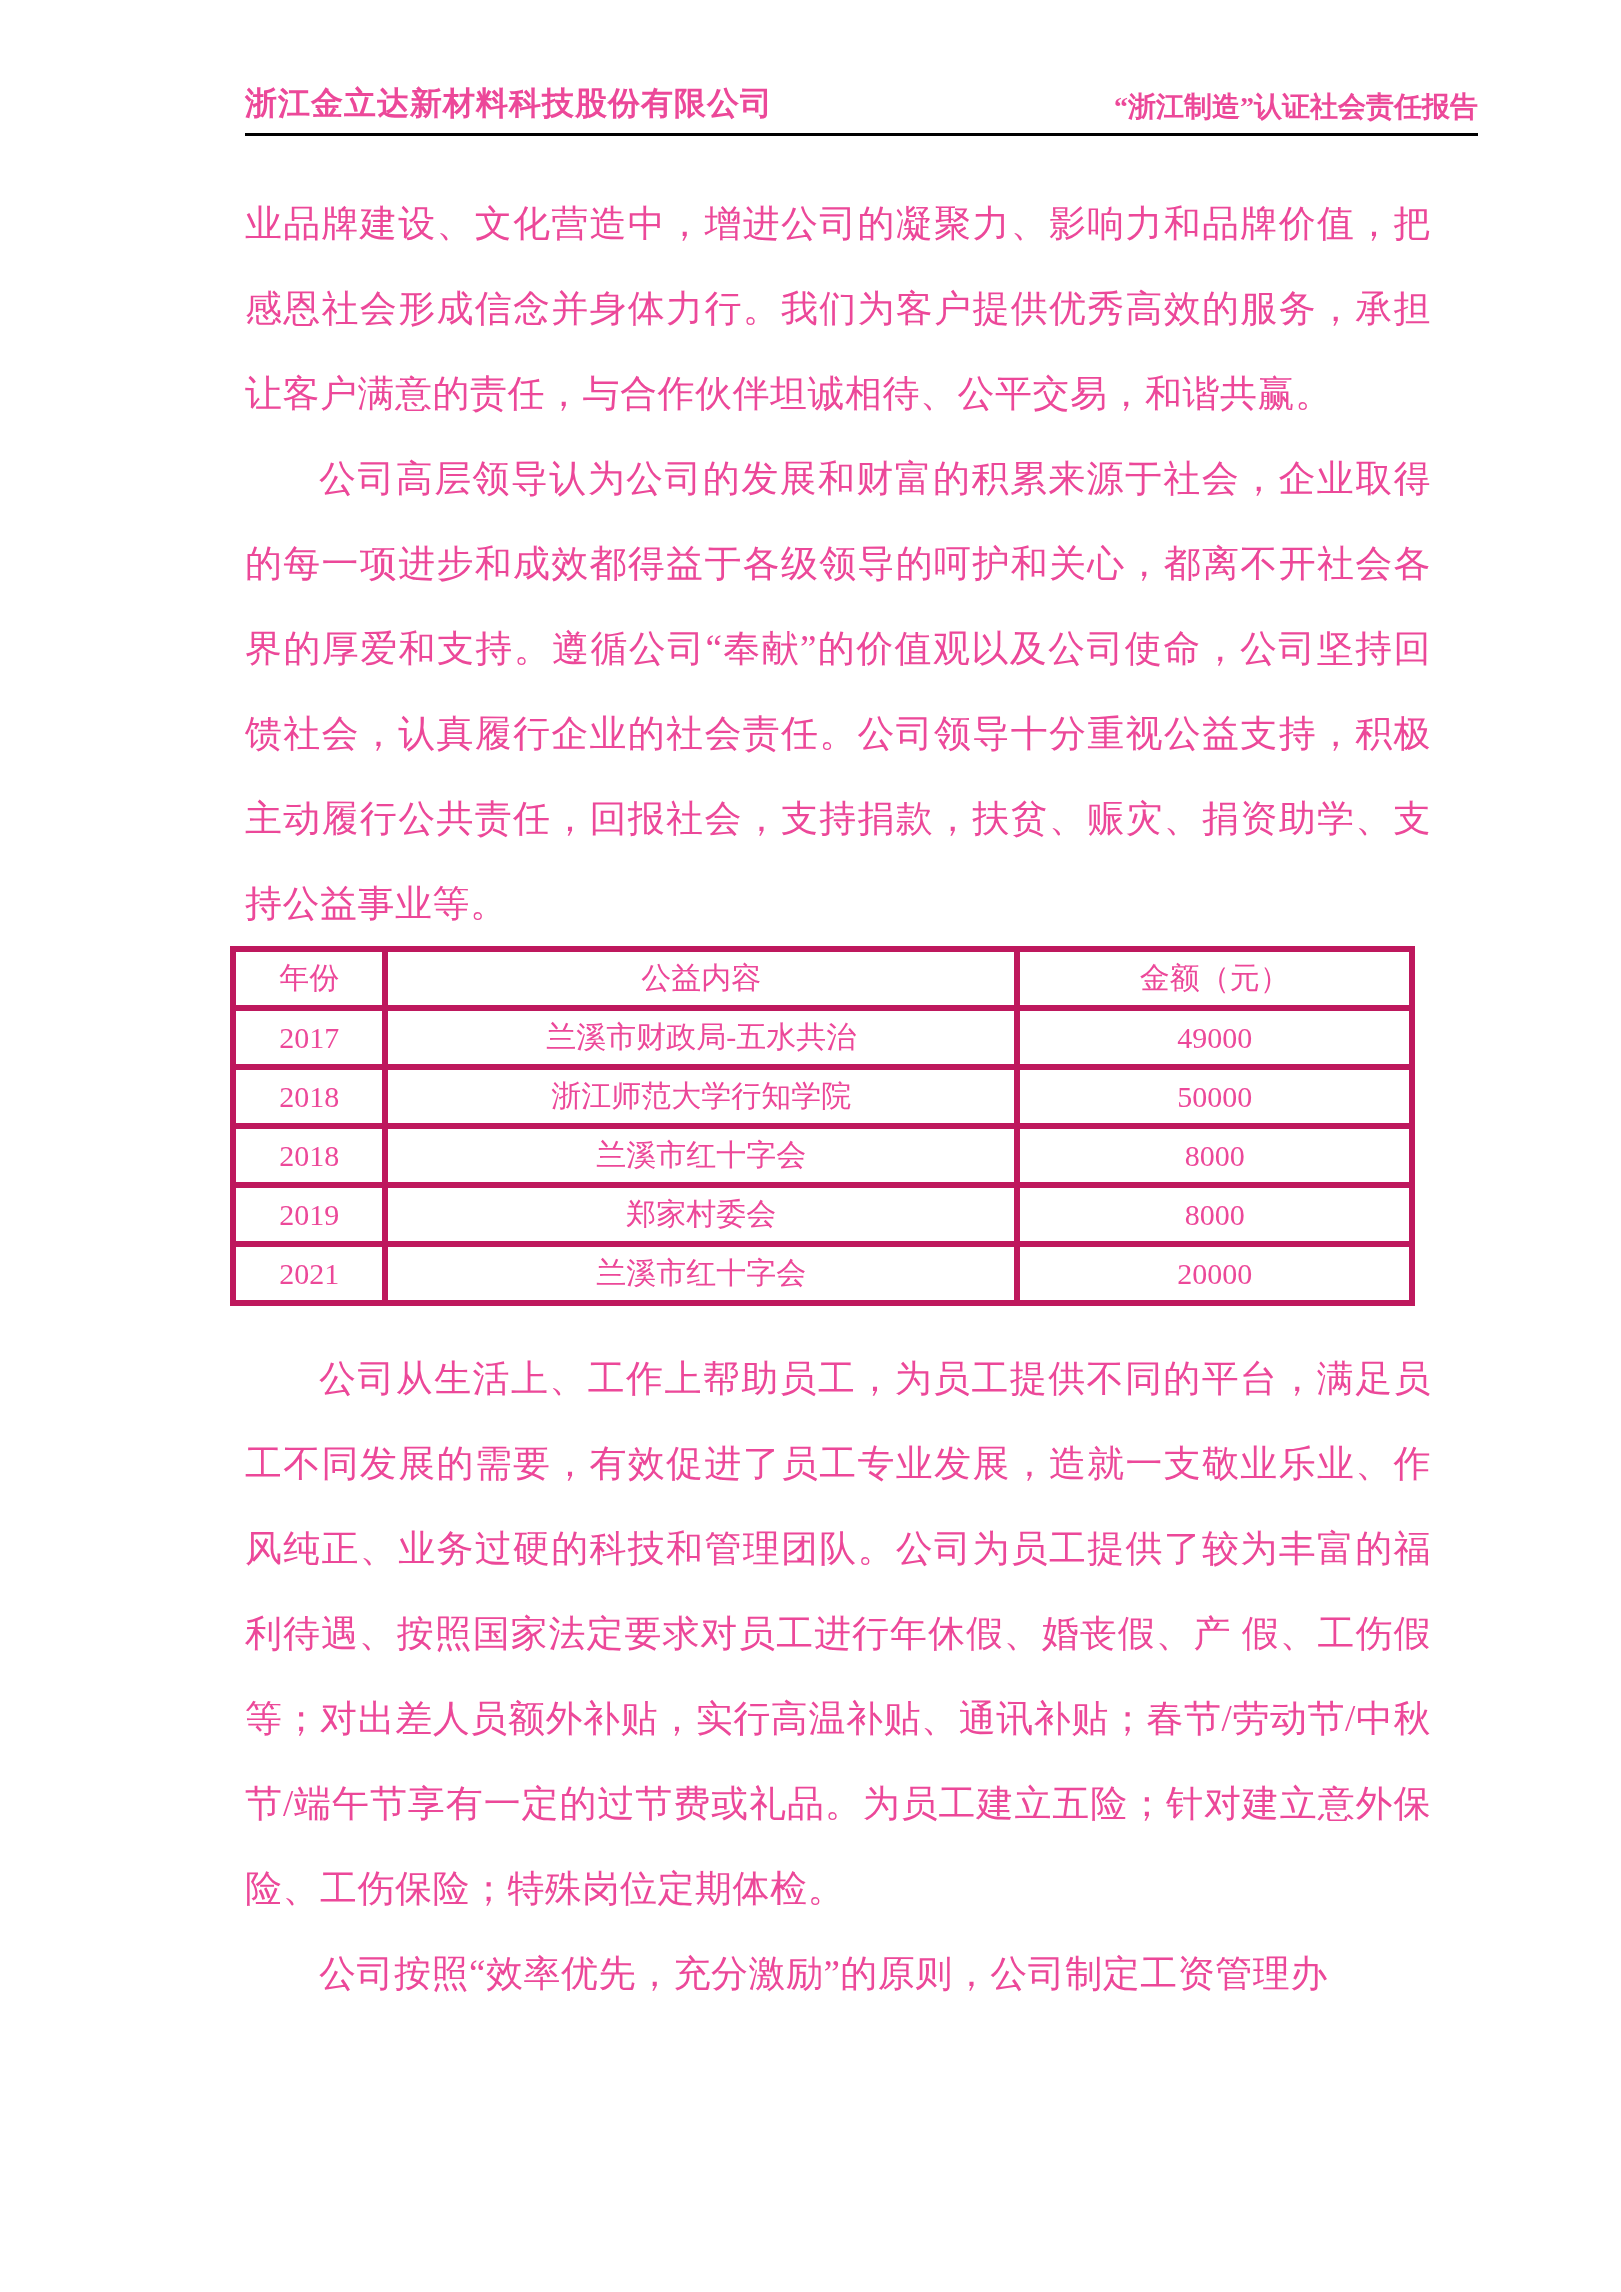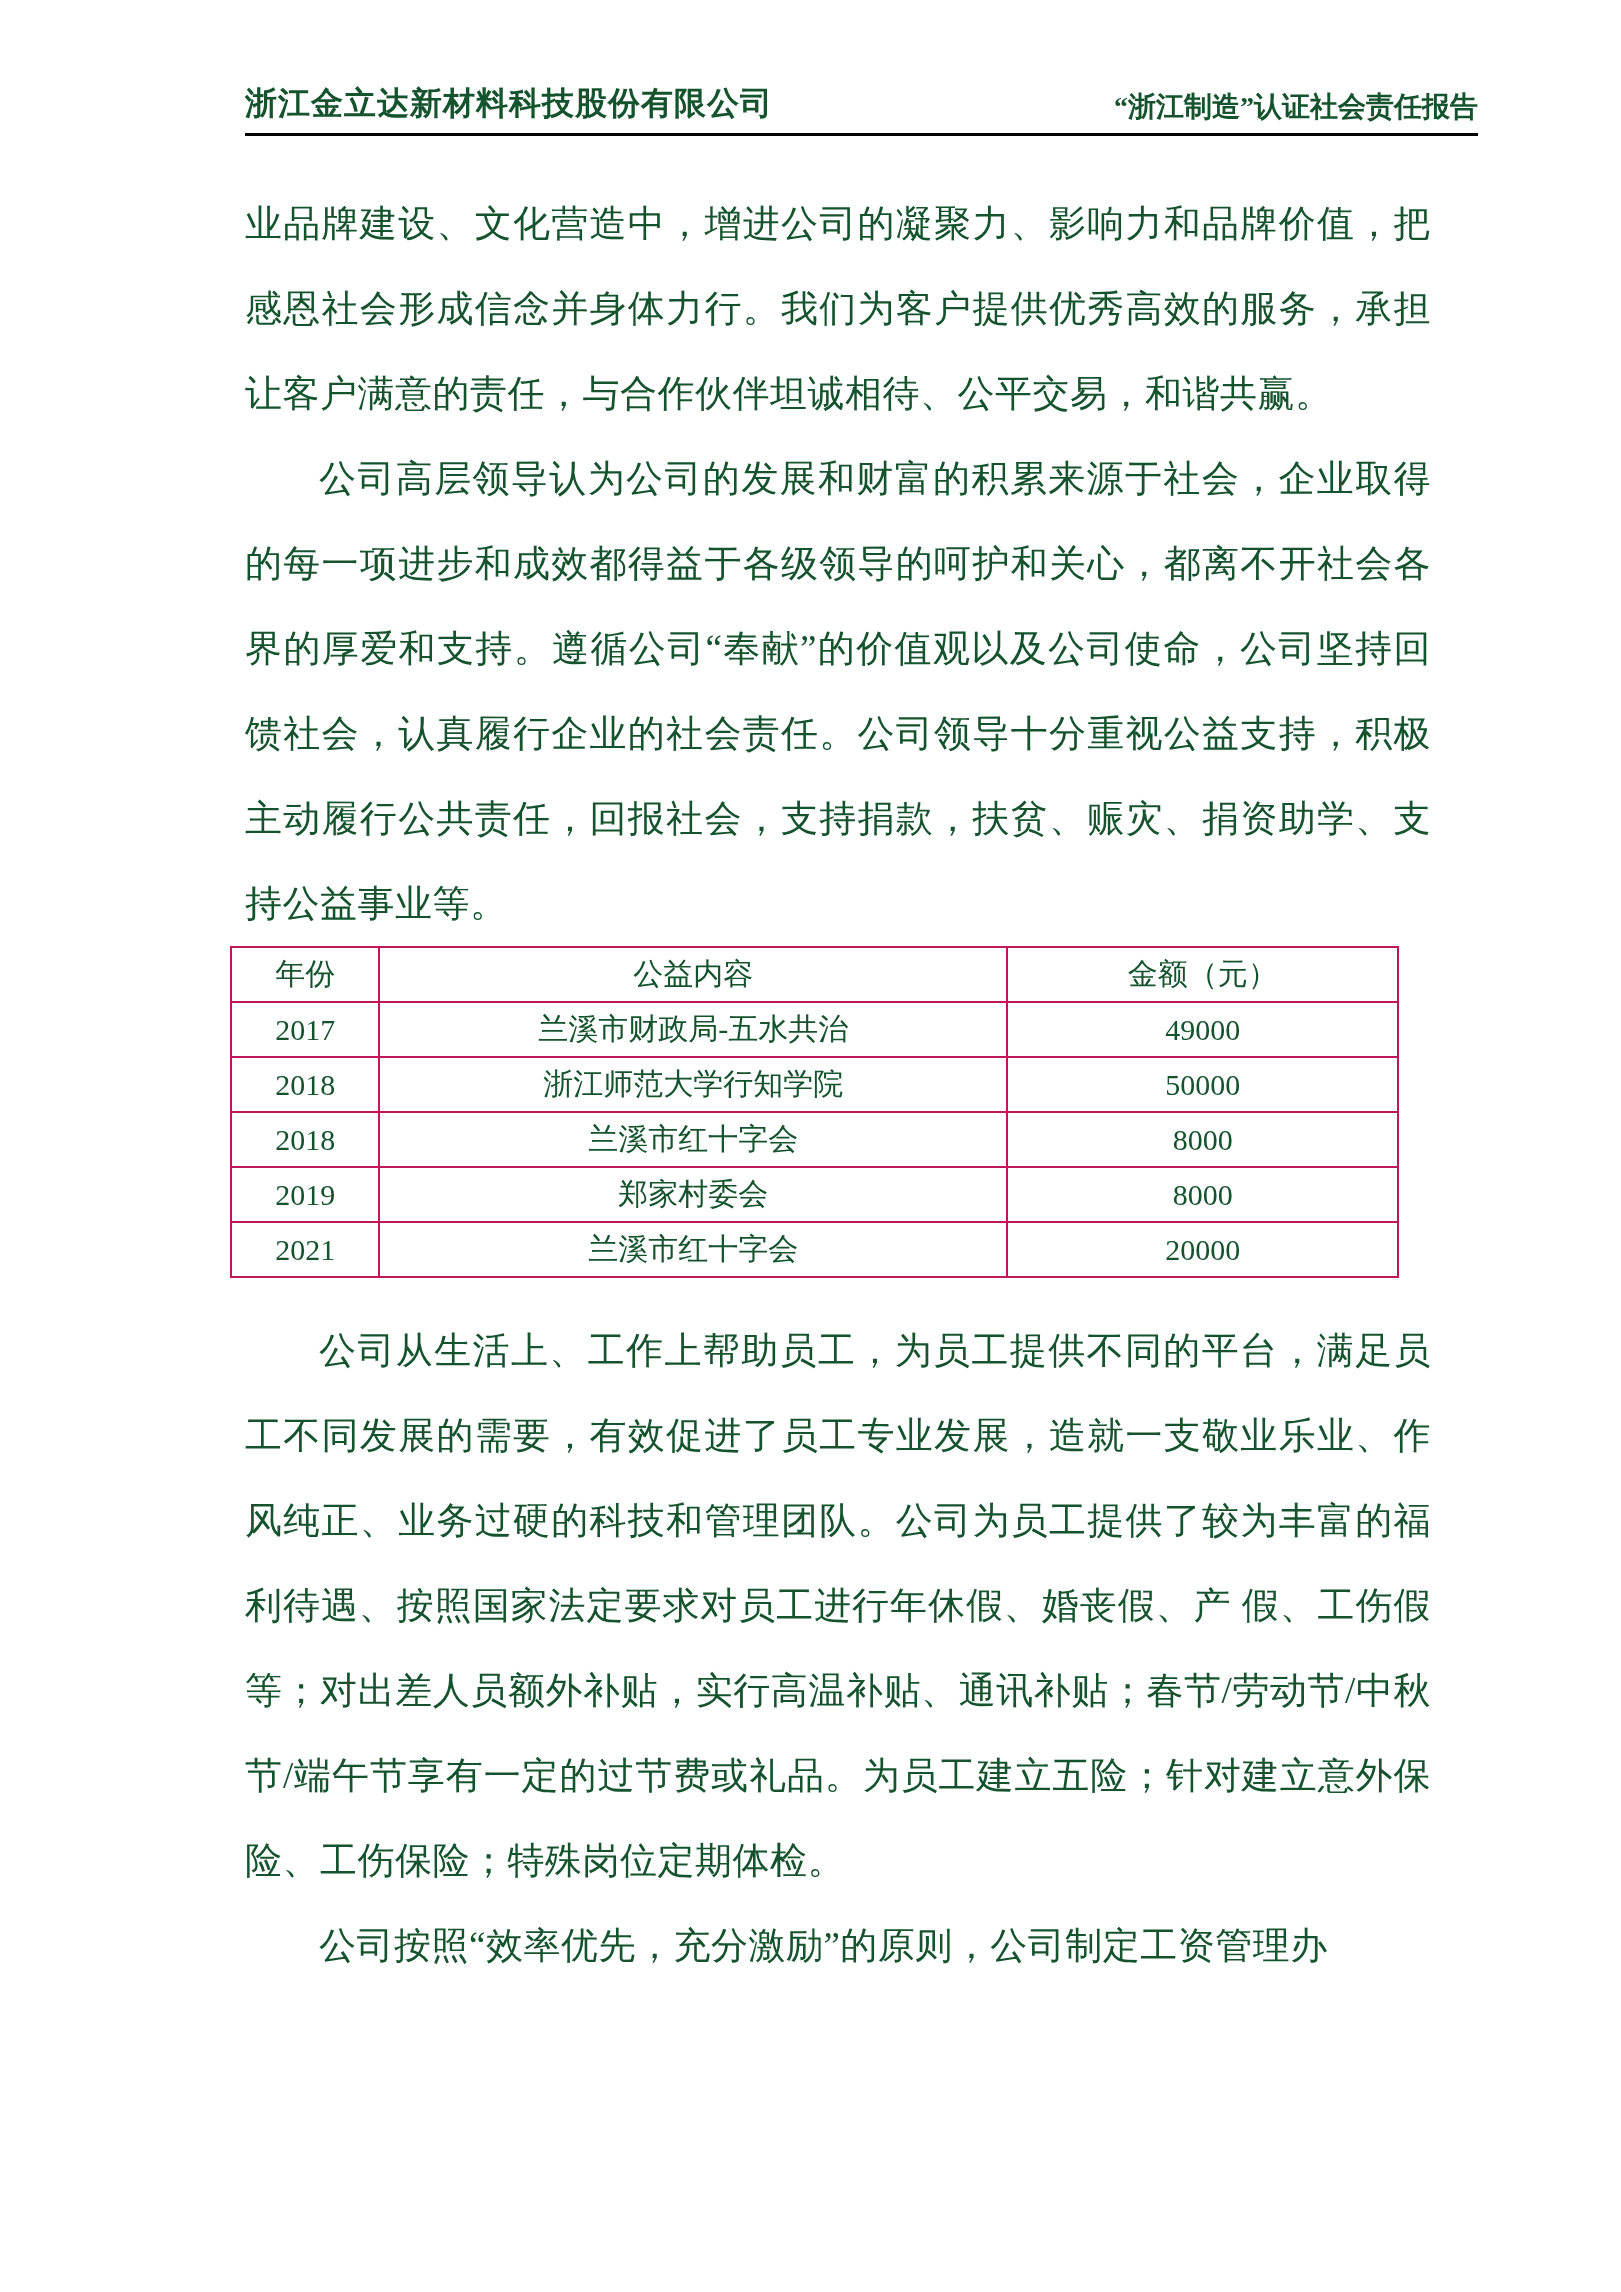--- a/index.html
+++ b/index.html
@@ -5,21 +5,21 @@
   html, body {
     margin: 0;
     padding: 0;
     background: #ffffff;
   }
   .page {
     position: relative;
     width: 1621px;
     height: 2293px;
     background: #ffffff;
-    color: #14532d;
+    color: #ec4899;
     font-family: "Liberation Serif", "DejaVu Serif", serif;
     overflow: hidden;
   }
   .header {
     position: absolute;
     left: 245px;
     width: 1233px;
     top: 82px;
     display: flex;
     justify-content: space-between;
@@ -59,21 +59,21 @@
   }
   table.donation {
     border-collapse: collapse;
     table-layout: fixed;
     margin-left: -14.7px;
     width: 1161px;
     border: 2.9px solid #000000;
   }
   table.donation th,
   table.donation td {
-    border: 2px solid #be185d;
+    border: 6px solid #be185d;
     height: 53px;
     text-align: center;
     vertical-align: middle;
     font-size: 30px;
     font-weight: normal;
     padding: 0;
   }
   .col-year  { width: 146px; }
   .col-desc  { width: 626px; margin-left: 31px; }
   .col-amt   { width: 389px; }

